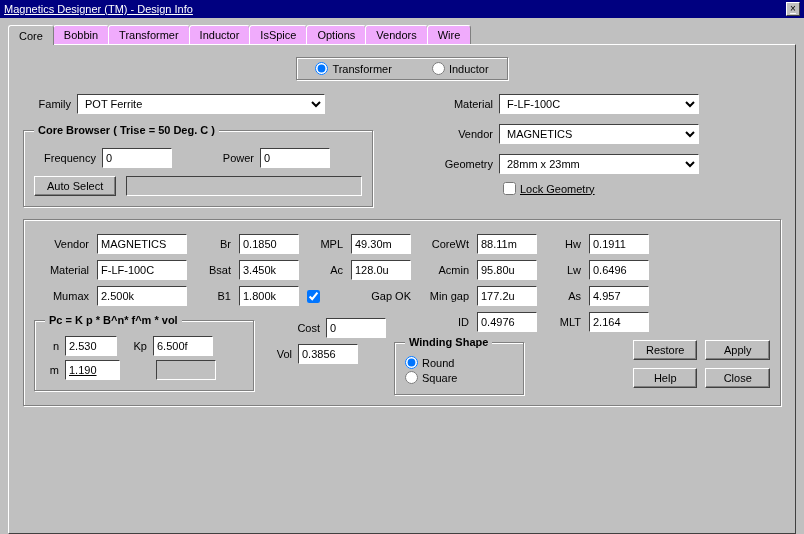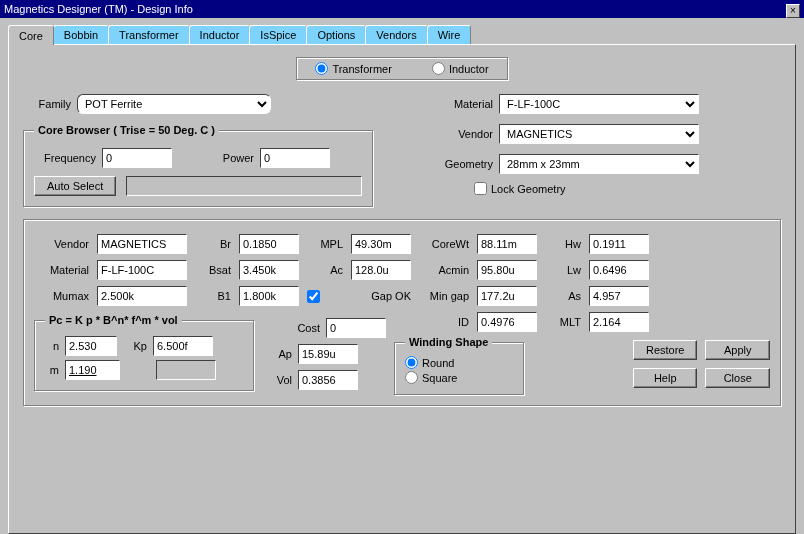--- a/index.html
+++ b/index.html
@@ -13,42 +13,43 @@
   overflow: hidden;
 }
 .titlebar {
   background: #000080;
   color: #fff;
   height: 18px;
   line-height: 18px;
   padding: 0 4px;
   display: flex;
   justify-content: space-between;
-  align-items: flex-end;
+  align-items: center;
+  text-decoration: underline;
 }
 .titlebar .close {
   width: 14px; height: 14px;
   background: #c0c0c0;
   border: 1px solid #fff;
   border-right-color:#404040; border-bottom-color:#404040;
   text-align:center; line-height:12px; font-size:10px; color:#000;
   cursor:pointer;
 }
 .client {
   padding: 6px 8px 8px 8px;
 }
 .tabs {
   display:flex;
   gap:0;
   position:relative;
   top:1px;
 }
 .tab {
   padding: 3px 10px;
-  background:#7dd3fc;
+  background:#f0abfc;
   border:1px solid #808080;
   border-bottom:none;
   border-top-color:#fff; border-left-color:#fff;
   border-radius:3px 3px 0 0;
   margin-right:-1px;
   cursor:pointer;
   position:relative;
 }
 .tab.active {
   background:#c0c0c0;
@@ -135,21 +136,21 @@
           <input type="radio" name="typ" style="">
           <span>Inductor</span>
         </label>
       </fieldset>
     </div>
 
     <div style="display:flex;gap:40px;">
       <div style="flex:0 0 370px;">
         <div class="row" style="margin-bottom:10px;">
           <span class="lbl" style="width:48px;">Family</span>
-          <select style="width:194px;border-radius:6px;">
+          <select style="width:248px;">
             <option>POT   Ferrite</option>
           </select>
         </div>
         <fieldset style="width:350px;">
           <legend>Core Browser   ( Trise = 50 Deg. C )</legend>
           <div class="row" style="margin:6px 0;">
             <span class="lbl" style="width:62px;">Frequency</span>
             <input type="text" style="width: 70px; background: rgb(255, 255, 255); color: rgb(0, 0, 0);" value="0">
             <span class="lbl" style="width:60px;margin-left:16px;">Power</span>
             <input type="text" style="width: 70px;" value="0">
@@ -166,21 +167,21 @@
           <select style="width:200px;"><option>F-LF-100C</option></select>
         </div>
         <div class="row" style="margin-bottom:10px;">
           <span class="lbl" style="width:60px;">Vendor</span>
           <select style="width:200px;"><option>MAGNETICS</option></select>
         </div>
         <div class="row" style="margin-bottom:8px;">
           <span class="lbl" style="width:60px;">Geometry</span>
           <select style="width:200px;"><option>28mm x 23mm</option></select>
         </div>
-        <div class="row" style="margin-left:41px;">
+        <div class="row" style="margin-left:70px;text-decoration:underline;">
           <label class="check">
             <input type="checkbox" style="">
             <span>Lock Geometry</span>
           </label>
         </div>
       </div>
     </div>
 
     <fieldset style="margin-top:12px;position:relative;">
 
@@ -242,24 +243,20 @@
             <span style="width:24px;"></span>
             <span class="sunken" style="width:60px;"></span>
           </div>
         </fieldset>
 
         <div style="padding-top:4px;">
           <div class="row" style="margin-bottom:6px;">
             <span class="lbl" style="width:30px;margin-left:28px;">Cost</span>
             <input type="text" style="width: 60px;" value="0">
           </div>
-          <div class="row" style="margin-bottom:6px;">
-            <span class="lbl" style="width:30px;">Ap</span>
-            <input type="text" style="width: 60px;" value="15.89u">
-          </div>
           <div class="row">
             <span class="lbl" style="width:30px;">Vol</span>
             <input type="text" style="width: 60px;" value="0.3856">
           </div>
         </div>
 
         <fieldset style="width:130px;margin-top:22px;">
           <legend>Winding Shape</legend>
           <label class="radio" style="display:flex;margin:2px 0;">
             <input type="radio" name="ws" checked="" style="">

